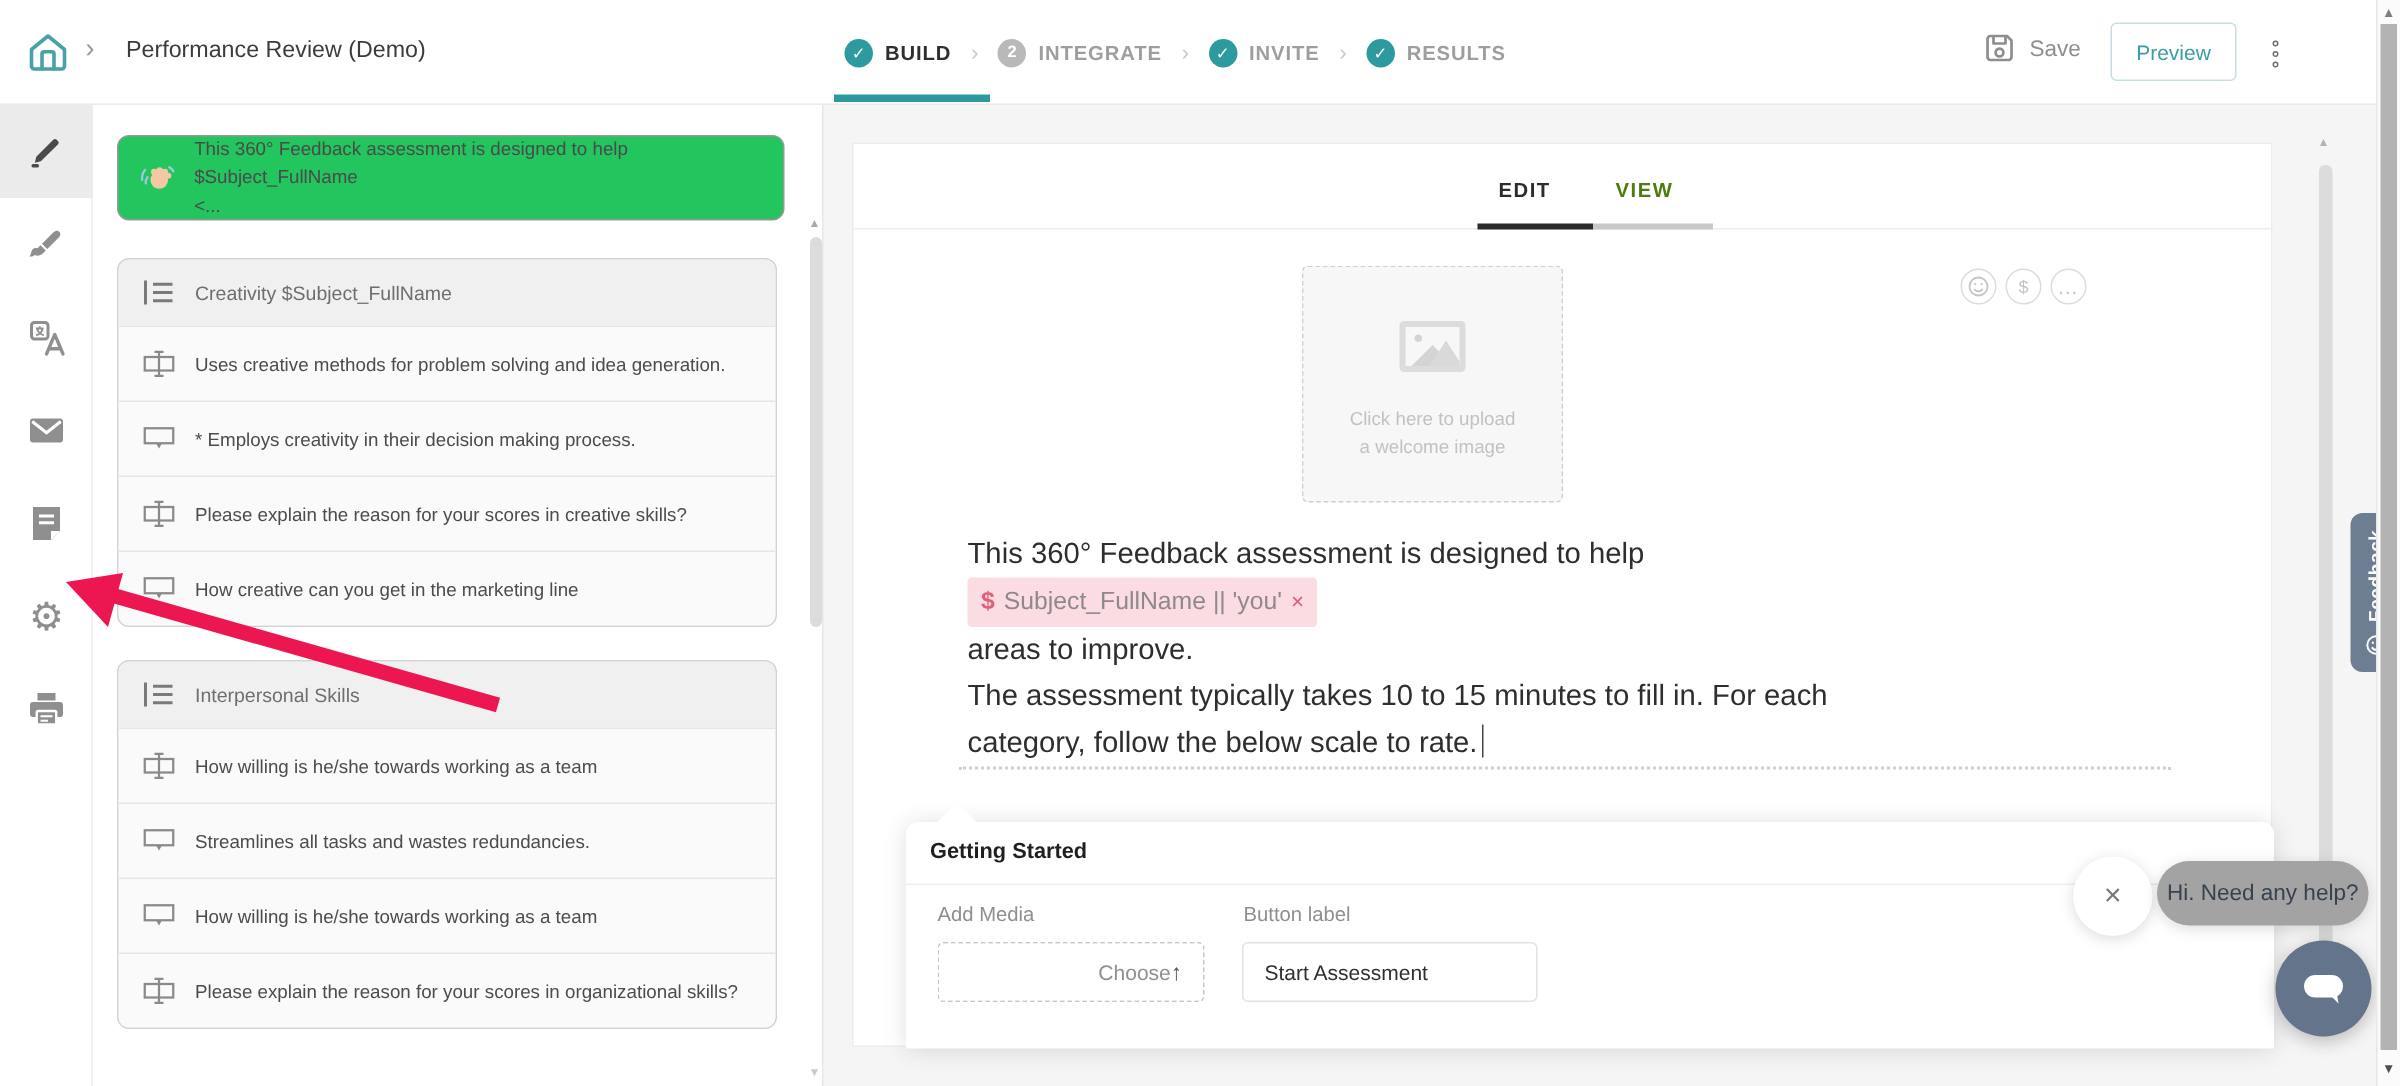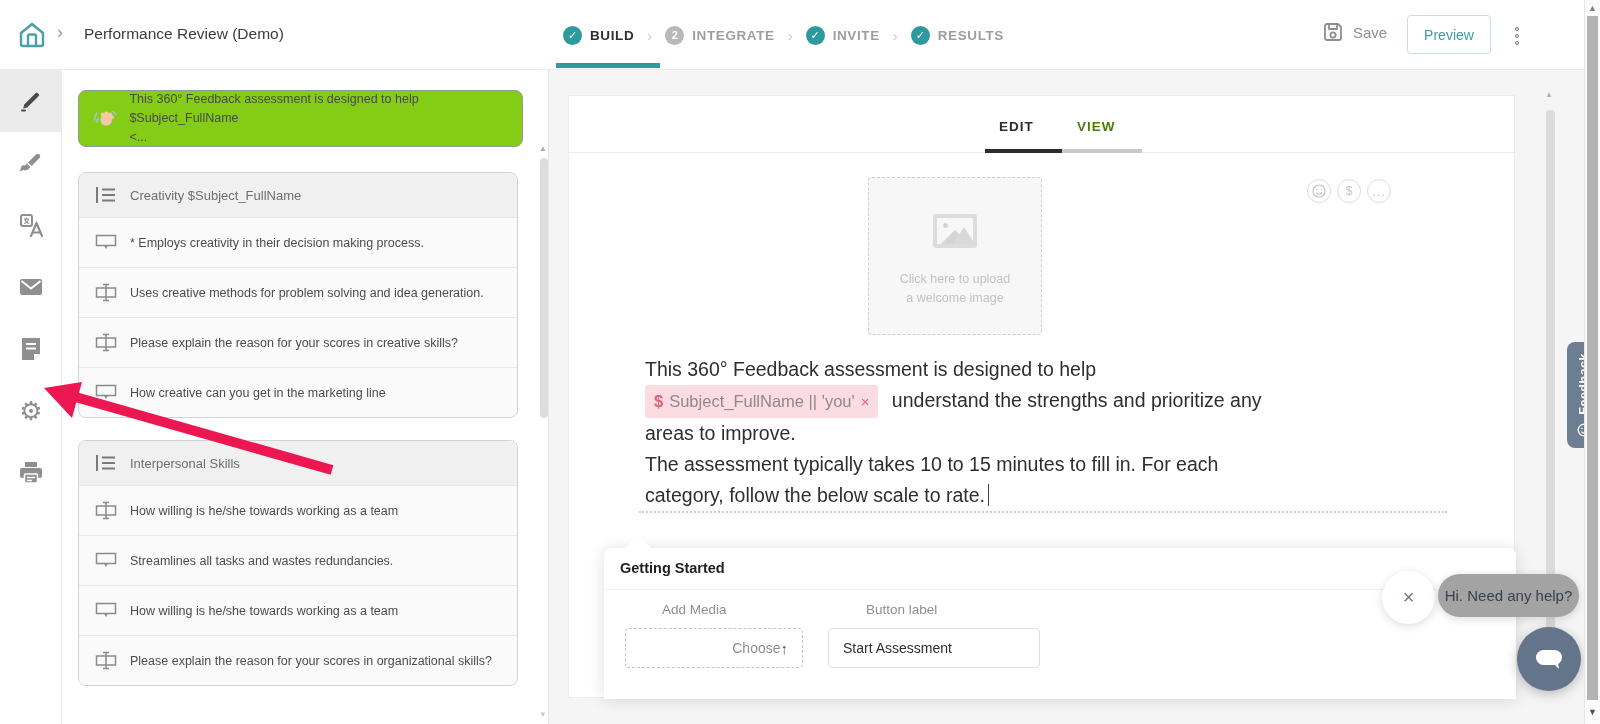--- a/index.html
+++ b/index.html
@@ -26,21 +26,21 @@
   #kebab i { width:4px; height:4px; border:1.5px solid #6f6f6f; border-radius:50%; }
 
   
   #rail { position:absolute; left:0; top:70px; width:62px; height:654px; background:#fff; border-right:1px solid #ededed; z-index:4; }
   .rail-item { width:62px; height:62px; display:flex; align-items:center; justify-content:center; color:#8f8f8f; cursor:pointer; }
   .rail-item.active { background:#ebebeb; color:#4a4a4a; }
   .rail-item .uni { font-size:26px; line-height:1; }
 
   
   #qpanel { position:absolute; left:62px; top:70px; width:486px; height:654px; background:#fff; overflow:hidden; }
-  #welcome-card { position:absolute; left:16px; top:20px; width:445px; height:57px; border:1px solid #979797; border-radius:8px; background:#84cc16; display:flex; align-items:center; gap:10px; padding:6px 12px; cursor:pointer; }
+  #welcome-card { position:absolute; left:16px; top:20px; width:445px; height:57px; border:1px solid #979797; border-radius:8px; background:#22c55e; display:flex; align-items:center; gap:10px; padding:6px 12px; cursor:pointer; }
   #welcome-card .wtxt { font-size:12.5px; color:#4a4a4a; line-height:1.5; }
   #qgroups { position:absolute; left:16px; top:102px; width:440px; }
   .qgroup { border:1px solid #d2d2d2; border-radius:8px; background:#fafafa; overflow:hidden; margin-bottom:22px; }
   .qhead { height:44px; background:#f0f0f0; display:flex; align-items:center; gap:13px; padding:0 16px; cursor:pointer; }
   .qtitle { font-size:13px; color:#6e6e6e; }
   .qrow { height:50px; border-top:1px solid #e6e6e6; display:flex; align-items:center; gap:13px; padding:0 16px; background:#fafafa; cursor:pointer; }
   .qtext { font-size:12.5px; color:#4c4c4c; }
   .qicon { display:flex; align-items:center; color:#8a8a8a; flex:0 0 auto; }
   
   #qscroll-up { position:absolute; left:477px; top:74px; font-size:8px; color:#a9a9a9; }
@@ -72,27 +72,27 @@
   .var-pill .vtxt { color:#8f898b; }
   .var-pill .vx { color:#e0607a; cursor:pointer; font-size:15px; }
   #caret { display:inline-block; width:1.5px; height:22px; background:#444; vertical-align:-4px; margin-left:3px; }
   #dotted-sep { position:absolute; left:70px; top:415px; width:808px; border-bottom:2px dotted #cfcfcf; }
 
   
   #gs-card { position:absolute; left:35px; top:452px; width:912px; height:151px; background:#fff; border-radius:8px 8px 0 0; box-shadow:0 1px 16px rgba(0,0,0,.13); }
   #gs-notch { position:absolute; left:21px; top:-13px; width:0; height:0; border-left:13px solid transparent; border-right:13px solid transparent; border-bottom:13px solid #fff; }
   #gs-title { position:absolute; left:16px; top:12px; font-size:14.5px; font-weight:bold; color:#1f1f1f; }
   #gs-divider { position:absolute; left:0; top:41px; width:100%; height:1px; background:#efefef; }
-  .gs-label { position:absolute; top:54px; font-size:13.5px; color:#8f8f8f;margin-left:37px; }
+  .gs-label { position:absolute; top:54px; font-size:13.5px; color:#8f8f8f; }
   #gs-media-label { left:21px; }
   #gs-button-label { left:225px; }
   #gs-choose { position:absolute; left:21px; top:80px; width:178px; height:40px; border:1px dashed #c6c6c6; border-radius:4px; display:flex; align-items:center; justify-content:flex-end; padding:0 14px; cursor:pointer; background:#fff; }
   #gs-choose .cv { font-size:14px; color:#8f8f8f; }
   #gs-choose .ua { font-size:15px; color:#555; }
-  #gs-input { position:absolute; left:224px; top:80px; width:212px; height:40px; border:1px solid #e1e1e1; border-radius:4px; font-size:14px; color:#2f2f2f; padding:0 14px; font-family:inherit; background:#fff; }
+  #gs-input { position:absolute; left:224px; top:80px; width:197px; height:40px; border:1px solid #e1e1e1; border-radius:4px; font-size:14px; color:#2f2f2f; padding:0 14px; font-family:inherit; background:#fff; }
 
   
   #mscroll-up { position:absolute; left:996px; top:20px; font-size:8px; color:#b3b3b3; }
   #mscroll-thumb { position:absolute; left:997px; top:40px; width:9px; height:548px; background:#dcdcdc; border-radius:4px; }
   #mscroll-down { position:absolute; left:996px; top:614px; font-size:8px; color:#c9c9c9; }
 
   
   #feedback-tab { position:absolute; left:1567px; top:342px; width:33px; height:106px; background:#6e7e92; border-radius:8px 0 0 8px; z-index:6; cursor:pointer; display:flex; flex-direction:column; align-items:center; justify-content:center; gap:8px; }
   #feedback-tab .ftxt { writing-mode:vertical-rl; transform:rotate(180deg); color:#fff; font-size:12.5px; font-weight:bold; letter-spacing:.5px; }
 
@@ -229,35 +229,35 @@
           <span class="qicon">
             <svg width="22" height="18" viewBox="0 0 22 18" stroke="#7a7a7a" stroke-width="2" fill="none">
               <path d="M2 1 v16"></path>
               <path d="M7 3.5 h13 M7 9 h13 M7 14.5 h13"></path>
             </svg>
           </span>
           <span class="qtitle">Creativity $Subject_FullName</span>
         </div>
         <div class="qrow">
           <span class="qicon">
+            <svg width="22" height="19" viewBox="0 0 22 19" fill="none" stroke="#8a8a8a" stroke-width="1.5">
+              <rect x="1.5" y="5" width="19" height="9"></rect>
+              <path d="M11 1.5 v16 M8 1.5 h6 M8 17.5 h6"></path>
+            </svg>
+          </span>
+          <span class="qtext">Uses creative methods for problem solving and idea generation.</span>
+        </div>
+        <div class="qrow">
+          <span class="qicon">
             <svg width="22" height="17" viewBox="0 0 22 17" fill="none" stroke="#8a8a8a" stroke-width="1.5">
               <rect x="1.5" y="1.5" width="19" height="10"></rect>
               <path d="M9 11.5 h4 l-2 3.5 z" fill="#8a8a8a" stroke="none"></path>
             </svg>
           </span>
           <span class="qtext">* Employs creativity in their decision making process.</span>
-        </div>
-        <div class="qrow">
-          <span class="qicon">
-            <svg width="22" height="19" viewBox="0 0 22 19" fill="none" stroke="#8a8a8a" stroke-width="1.5">
-              <rect x="1.5" y="5" width="19" height="9"></rect>
-              <path d="M11 1.5 v16 M8 1.5 h6 M8 17.5 h6"></path>
-            </svg>
-          </span>
-          <span class="qtext">Uses creative methods for problem solving and idea generation.</span>
         </div>
         <div class="qrow">
           <span class="qicon">
             <svg width="22" height="19" viewBox="0 0 22 19" fill="none" stroke="#8a8a8a" stroke-width="1.5">
               <rect x="1.5" y="5" width="19" height="9"></rect>
               <path d="M11 1.5 v16 M8 1.5 h6 M8 17.5 h6"></path>
             </svg>
           </span>
           <span class="qtext">Please explain the reason for your scores in creative skills?</span>
         </div>
@@ -357,21 +357,21 @@
       <div id="upload-text">Click here to upload a welcome image</div>
     </div>
 
     <div id="content-text">
       <span>This 360° Feedback assessment is designed to help</span><br>
       <span class="var-pill">
         <span class="sym">$</span>
         <span class="vtxt">Subject_FullName || 'you'</span>
         <span class="vx">×</span>
       </span>
-      <span>understand the strengths and prioritize any</span><br>
+      <br>
       <span>areas to improve.</span><br>
       <span>The assessment typically takes 10 to 15 minutes to fill in. For each</span><br>
       <span>category, follow the below scale to rate.</span><span id="caret"></span>
     </div>
     <div id="dotted-sep"></div>
 
     <div id="gs-card">
       <div id="gs-notch"></div>
       <div id="gs-title">Getting Started</div>
       <div id="gs-divider"></div>

